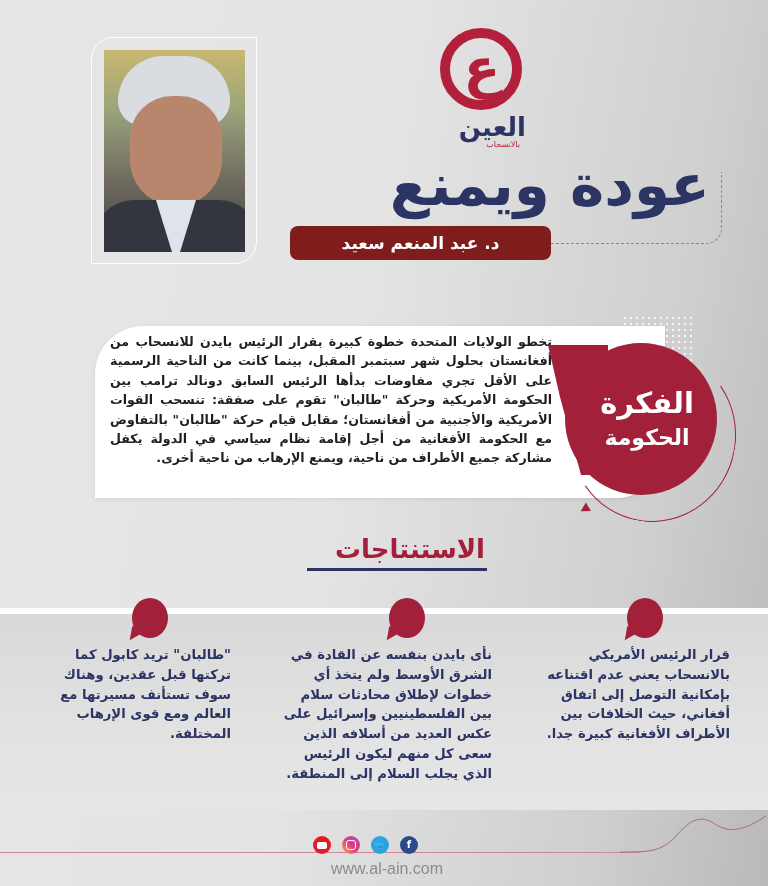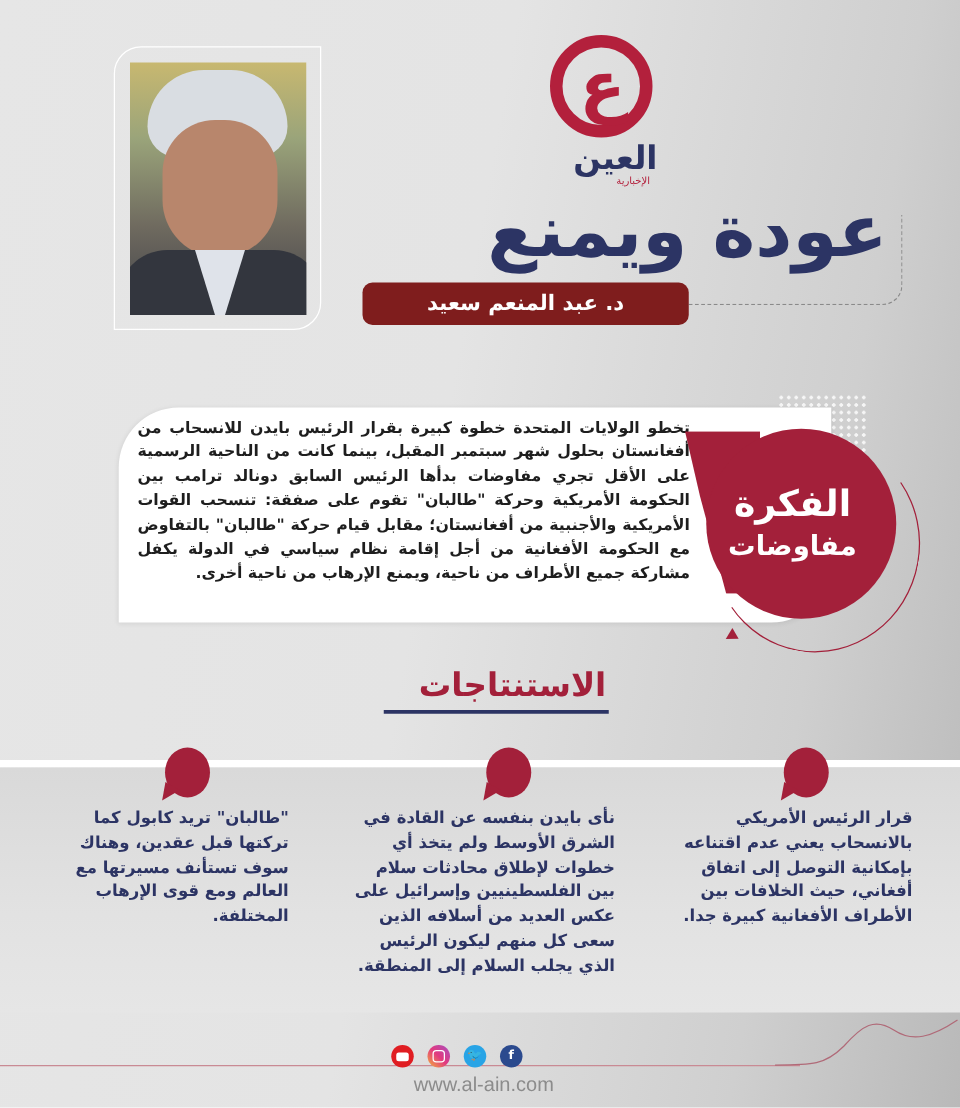--- a/index.html
+++ b/index.html
@@ -93,21 +93,21 @@
     border: 1.5px solid #a3203a; border-radius: 50%;
     border-left-color: transparent; border-top-color: transparent;
     transform: rotate(10deg);
   }
   .idea-arrow {
     position: absolute; left: 580px; top: 504px; width: 0; height: 0;
     border-top: 5px solid transparent; border-bottom: 5px solid transparent; border-right: 9px solid #a3203a;
     transform: rotate(-30deg);
   }
   .idea-title-1, .idea-title-2 {
-    position: absolute; left: 568px; width: 132px; text-align: center; direction: rtl;
+    position: absolute; left: 581px; width: 132px; text-align: center; direction: rtl;
     color: #ffffff; font-weight: bold;
   }
   .idea-title-1 { top: 386px; font-size: 29px; line-height: 34px; }
   .idea-title-2 { top: 424px; font-size: 22px; line-height: 28px; }
 
   
   .conc-title {
     position: absolute; left: 300px; top: 532px; width: 185px; text-align: right; direction: rtl;
     color: #a3203a; font-size: 26px; font-weight: bold; line-height: 34px;
   }
@@ -161,35 +161,35 @@
   <div class="photo" aria-label="portrait of the author">
     <div class="hair"></div>
     <div class="face"></div>
     <div class="suit"></div>
     <div class="collar"></div>
   </div>
 
   <div class="logo-ring"></div>
   <div class="logo-glyph">ع</div>
   <div class="logo-word">العين</div>
-  <div class="logo-sub">الإخبارية</div>
+  <div class="logo-sub">بالانسحاب</div>
 
   <div class="dotted-frame"></div>
   <div class="title">عودة ويمنع</div>
   <div class="author-pill">د. عبد المنعم سعيد</div>
 
   <div class="dot-pattern"></div>
   <div class="idea-box"></div>
   <div class="idea-text">تخطو الولايات المتحدة خطوة كبيرة بقرار الرئيس بايدن للانسحاب من أفغانستان بحلول شهر سبتمبر المقبل، بينما كانت من الناحية الرسمية على الأقل تجري مفاوضات بدأها الرئيس السابق دونالد ترامب بين الحكومة الأمريكية وحركة "طالبان" تقوم على صفقة: تنسحب القوات الأمريكية والأجنبية من أفغانستان؛ مقابل قيام حركة "طالبان" بالتفاوض مع الحكومة الأفغانية من أجل إقامة نظام سياسي في الدولة يكفل مشاركة جميع الأطراف من ناحية، ويمنع الإرهاب من ناحية أخرى.</div>
   <div class="idea-wedge"></div>
   <div class="idea-circle"></div>
   <div class="idea-arc"></div>
   <div class="idea-arrow"></div>
   <div class="idea-title-1">الفكرة</div>
-  <div class="idea-title-2">مفاوضات</div>
+  <div class="idea-title-2">الحكومة</div>
 
   <div class="conc-title">الاستنتاجات</div>
   <div class="conc-underline"></div>
   <div class="band-top"></div>
   <div class="band"></div>
 
   <div class="bubble" style="left:627px; top:598px;"></div>
   <div class="bubble" style="left:389px; top:598px;"></div>
   <div class="bubble" style="left:132px; top:598px;"></div>
 

